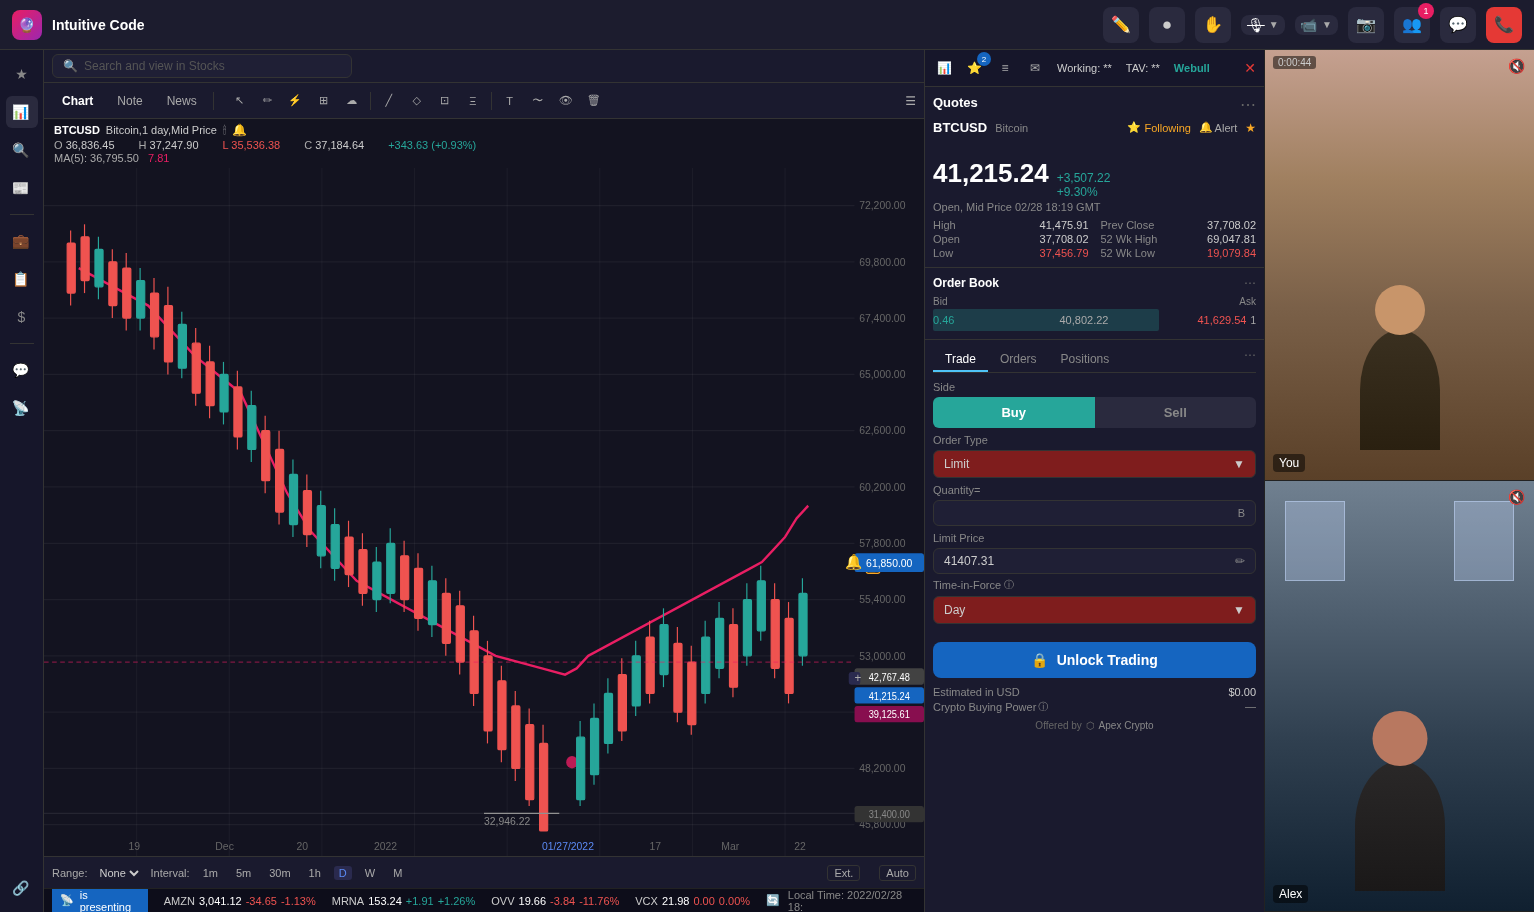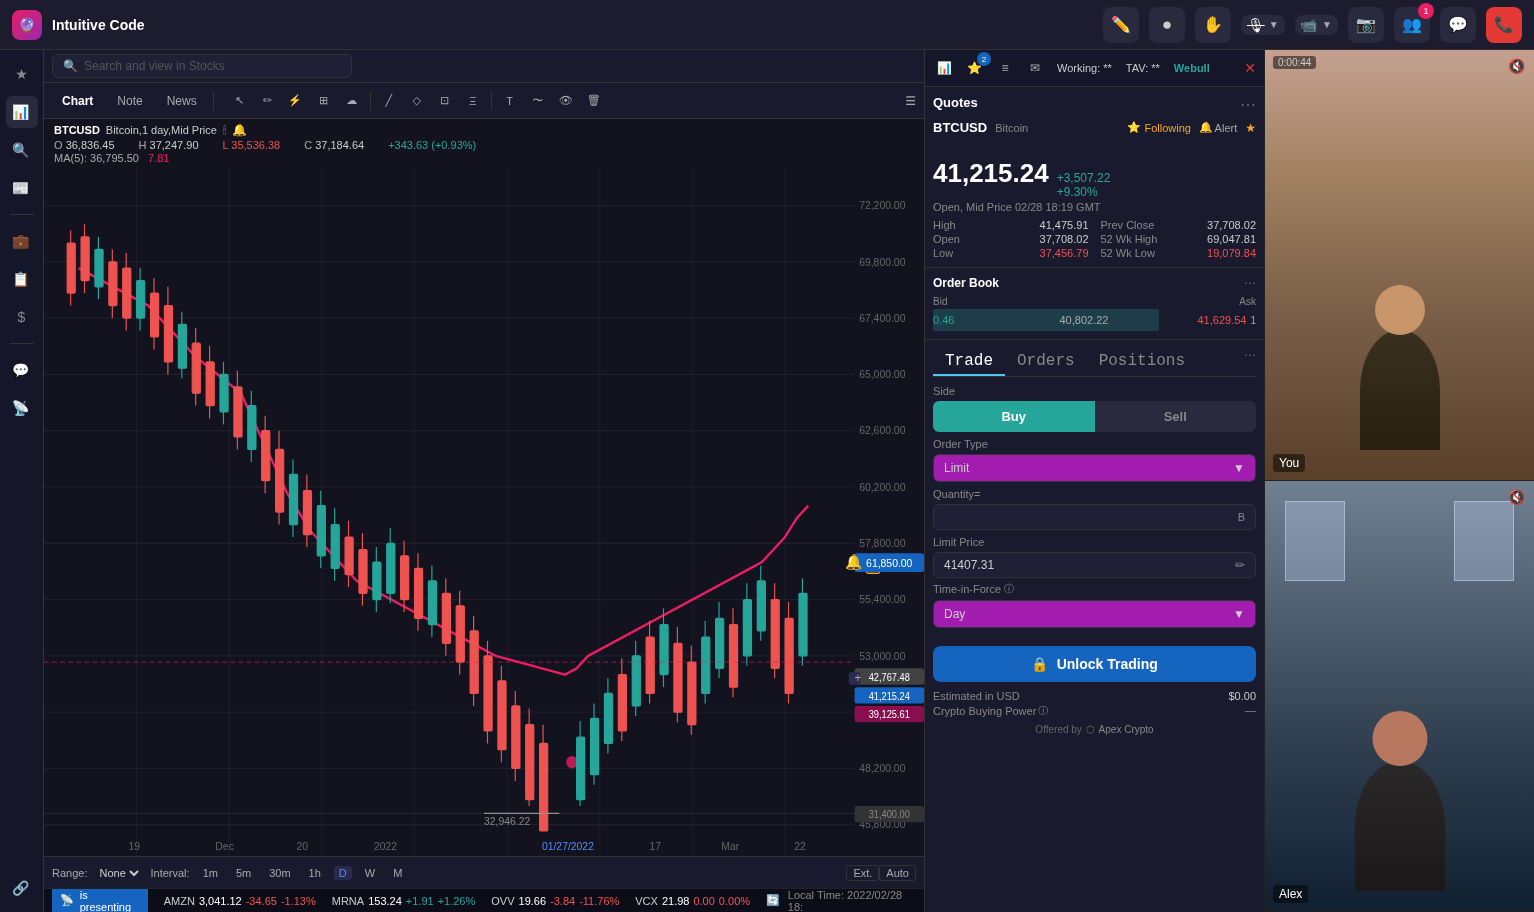--- a/index.html
+++ b/index.html
@@ -43,21 +43,21 @@
     .ma-line { font-size: 11px; color: #aaa; margin-top: 1px; }
 
     #chart-canvas { flex: 1; position: relative; overflow: hidden; background: #131320; }
 
     
     #chart-bottom { background: #1a1a2e; border-top: 1px solid #333; padding: 4px 8px; display: flex; align-items: center; gap: 8px; height: 32px; }
     .bottom-label { font-size: 11px; color: #aaa; }
     .bottom-select { font-size: 11px; color: #ccc; background: transparent; border: none; cursor: pointer; }
     .interval-btn { font-size: 11px; padding: 1px 5px; border-radius: 3px; cursor: pointer; color: #aaa; }
     .interval-btn.active { background: #2a2a4e; color: #5b8af5; }
-    .bottom-right { margin-left: auto; display: flex; align-items: flex-end; gap: 0; }
+    .bottom-right { margin-left: auto; display: flex; align-items: flex-end; gap: 19px; }
     .bottom-right-btn { font-size: 11px; color: #aaa; padding: 1px 6px; border-radius: 3px; border: 1px solid #333; cursor: pointer; }
 
     
     #ticker-bar { background: #0d0d1a; border-top: 1px solid #222; height: 24px; display: flex; align-items: center; padding: 0 8px; gap: 16px; font-size: 11px; overflow: hidden; }
     .ticker-item { display: flex; gap: 4px; white-space: nowrap; }
     .ticker-sym { color: #ccc; }
     .ticker-price { color: #fff; }
     .ticker-change-red { color: #ef5350; }
     .ticker-change-green { color: #26a69a; }
     .ticker-right { margin-left: auto; display: flex; align-items: center; gap: 8px; color: #888; font-size: 11px; }
@@ -108,29 +108,29 @@
     .ob-cols { display: flex; justify-content: space-between; font-size: 10px; color: #888; padding: 2px 0; }
     .ob-row { display: flex; align-items: center; font-size: 11px; position: relative; height: 22px; }
     .ob-bar-bid { position: absolute; left: 0; top: 0; height: 100%; background: rgba(38, 166, 154, 0.25); border-radius: 2px; }
     .ob-bid-val { color: #26a69a; z-index: 1; position: relative; }
     .ob-ask-val { color: #ef5350; z-index: 1; position: relative; margin-left: auto; }
     .ob-center { flex: 1; text-align: center; color: #aaa; z-index: 1; position: relative; padding-left: 16px; }
 
     
     #trade-section { padding: 8px; flex: 1; }
     .trade-tabs { display: flex; gap: 0; border-bottom: 1px solid #333; margin-bottom: 8px; }
-    .trade-tab { font-size: 16px; padding: 4px 12px; cursor: pointer; color: #888; border-bottom: 2px solid transparent; font-family: Liberation Mono, monospace; }
+    .trade-tab { font-size: 12px; padding: 4px 12px; cursor: pointer; color: #888; border-bottom: 2px solid transparent; }
     .trade-tab.active { color: #fff; border-bottom: 2px solid #4fc3f7; }
     .trade-label { font-size: 11px; color: #888; margin-bottom: 4px; margin-top: 6px; }
 
     .side-btns { display: flex; border-radius: 6px; overflow: hidden; margin-bottom: 4px; }
     .buy-btn { flex: 1; background: #26a69a; color: #fff; border: none; padding: 8px; font-size: 13px; font-weight: 600; cursor: pointer; text-align: center; }
     .sell-btn { flex: 1; background: #2a2a3e; color: #888; border: none; padding: 8px; font-size: 13px; font-weight: 600; cursor: pointer; text-align: center; }
 
-    .order-type-select { width: 100%; background: #a21caf; border: 1px solid #333; border-radius: 6px; color: #ccc; padding: 6px 10px; font-size: 12px; display: flex; align-items: center; justify-content: space-between; cursor: pointer; margin-bottom: 4px; }
+    .order-type-select { width: 100%; background: #7f1d1d; border: 1px solid #333; border-radius: 6px; color: #ccc; padding: 6px 10px; font-size: 12px; display: flex; align-items: center; justify-content: space-between; cursor: pointer; margin-bottom: 4px; }
 
     .input-row { display: flex; align-items: center; background: #1f1f35; border: 1px solid #333; border-radius: 6px; padding: 5px 10px; margin-bottom: 4px; }
     .input-field { background: transparent; border: none; color: #ccc; font-size: 12px; flex: 1; outline: none; }
     .input-suffix { color: #888; font-size: 11px; }
 
     .limit-price-row { display: flex; align-items: center; background: #1f1f35; border: 1px solid #333; border-radius: 6px; padding: 5px 10px; margin-bottom: 4px; }
     .limit-input { background: transparent; border: none; color: #ccc; font-size: 12px; flex: 1; outline: none; }
     .edit-icon { color: #888; cursor: pointer; }
 
     .tif-row { display: flex; align-items: center; justify-content: space-between; font-size: 11px; color: #888; margin-bottom: 4px; }

